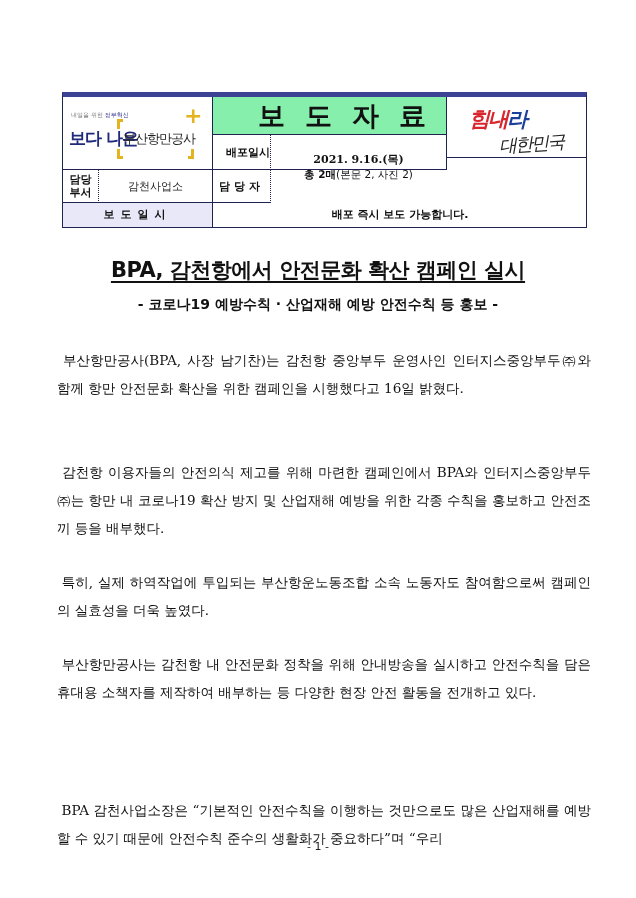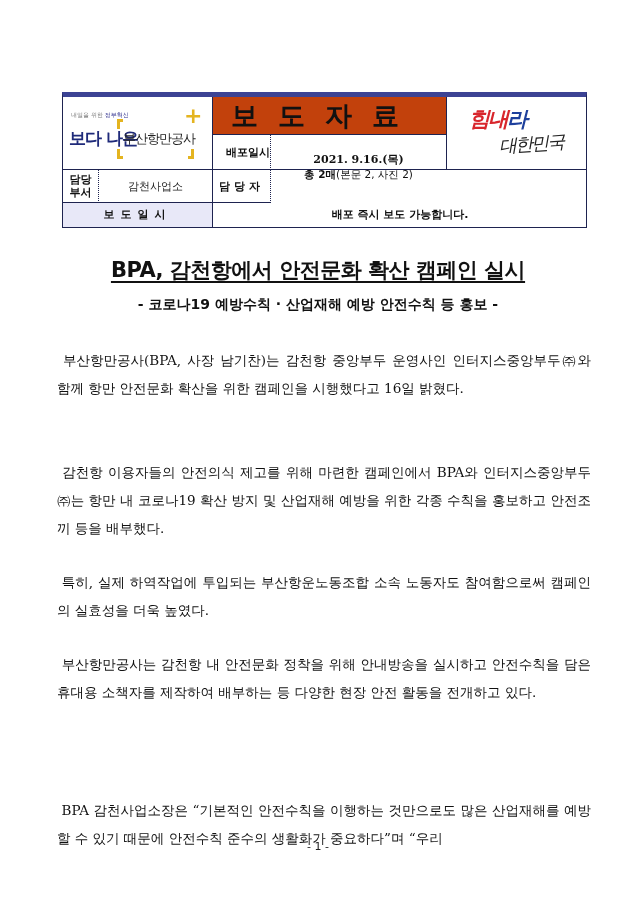--- a/index.html
+++ b/index.html
@@ -13,30 +13,30 @@
   .logo-small { position: absolute; left: 8px; top: 14px; font-family: "DejaVu Sans", sans-serif; font-size: 6px; color: #7a7a7a; }
   .logo-small b { color: #2a2a8a; font-weight: normal; }
   .logo-main { position: absolute; left: 6px; top: 30px; font-family: "DejaVu Sans", sans-serif; font-weight: bold; font-size: 17px; color: #1f2a7a; letter-spacing: -1px; }
   .logo-name { position: absolute; left: 60px; top: 33px; font-family: Liberation Mono, monospace; font-size: 13px; color: #222; letter-spacing: -1px; }
   .bracket { position: absolute; border-color: #e4b420; border-style: solid; border-width: 0; }
   .br-tl { left: 54px; top: 22px; width: 6px; height: 10px; border-left-width: 3px; border-top-width: 3px; }
   .br-bl { left: 54px; top: 52px; width: 6px; height: 10px; border-left-width: 3px; border-bottom-width: 3px; }
   .br-br { left: 125px; top: 52px; width: 6px; height: 10px; border-right-width: 3px; border-bottom-width: 3px; }
   .plus { position: absolute; left: 121px; top: 8px; font-family: "DejaVu Sans", sans-serif; font-size: 22px; font-weight: bold; color: #e4b420; line-height: 22px; }
 
-  .title-cell { left: 150px; top: 0; width: 234px; height: 38px; background: #c2410c; border-bottom-width: 1px; border-right-width: 1px; text-align: left; }
+  .title-cell { left: 150px; top: 0; width: 234px; height: 38px; background: #86efac; border-bottom-width: 1px; border-right-width: 1px; text-align: right; }
   .title-text { font-family: "DejaVu Sans", sans-serif; font-weight: bold; font-size: 27px; letter-spacing: 20px; line-height: 38px; padding-left: 18px; color: #111; }
 
   .dist-label { left: 150px; top: 38px; width: 58px; height: 35px; border-right: 1px dotted #1e2350; border-bottom-width: 1px; text-align: right; font-family: "DejaVu Sans", sans-serif; font-weight: bold; font-size: 11px; line-height: 35px; }
   .dist-value { left: 208px; top: 38px; width: 176px; height: 35px; border-bottom-width: 1px; border-right-width: 1px; text-align: center; font-size: 11px; line-height: 15px; padding-top: 17px; }
   .dist-value .d1 { font-weight: bold; font-family: "DejaVu Serif", serif; }
   .dist-value .d2 { font-family: "DejaVu Sans", sans-serif; font-size: 10.5px; }
   .dist-value .d2 b { font-weight: bold; }
 
-  .slogan-cell { left: 384px; top: 0; width: 140px; height: 73px; border-bottom-width: 1px; }
+  .slogan-cell { left: 384px; top: 0; width: 140px; height: 61px; border-bottom-width: 1px; }
   .slogan1 { position: absolute; left: 22px; top: 8px; font-family: "DejaVu Serif", serif; font-style: italic; font-weight: bold; font-size: 21px; letter-spacing: -2px; }
   .slogan1 .r { color: #d8262c; }
   .slogan1 .b { color: #1d3f9c; }
   .slogan2 { position: absolute; left: 52px; top: 35px; font-family: "DejaVu Serif", serif; font-style: italic; font-size: 18px; color: #222; letter-spacing: -2px; transform: rotate(-4deg); }
 
   .dept-label { left: 0; top: 73px; width: 36px; height: 33px; border-right: 1px dotted #1e2350; border-bottom-width: 1px; text-align: center; font-family: "DejaVu Sans", sans-serif; font-weight: bold; font-size: 11px; line-height: 13px; padding-top: 3px; }
   .dept-value { left: 36px; top: 73px; width: 114px; height: 33px; border-right-width: 1px; border-bottom-width: 1px; text-align: center; font-family: "DejaVu Sans", sans-serif; font-size: 11px; line-height: 33px; color: #222; }
   .mgr-label { left: 150px; top: 73px; width: 58px; height: 33px; border-right: 1px dotted #1e2350; border-bottom-width: 1px; text-align: center; font-family: "DejaVu Sans", sans-serif; font-weight: bold; font-size: 11px; line-height: 33px; letter-spacing: 4px; }
   .mgr-value { left: 208px; top: 73px; width: 316px; height: 33px; border-bottom-width: 1px; padding-left: 6px; font-family: "DejaVu Sans Mono", monospace; font-size: 11px; line-height: 14px; padding-top: 2px; color: #222; }
   .mgr-value .name { font-family: "DejaVu Sans", sans-serif; }

